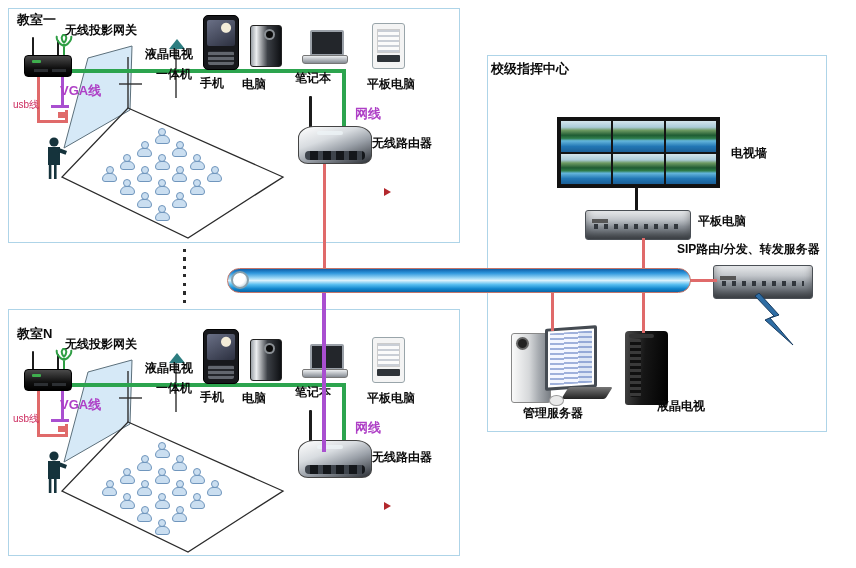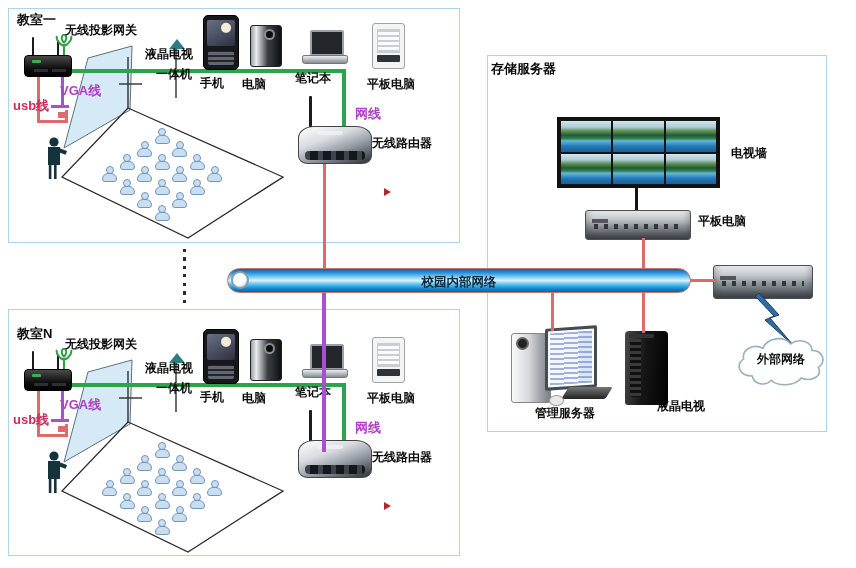--- a/index.html
+++ b/index.html
@@ -3,21 +3,21 @@
 <meta charset="utf-8">
 <style>
   html,body{margin:0;padding:0;background:#fff}
   #canvas{position:relative;width:856px;height:568px;background:#ffffff;overflow:hidden;
           font-family:"Liberation Sans","DejaVu Sans",sans-serif;}
   .box-frame{position:absolute;border:1px solid var(--box-border,#aed4e8);background:#fff;box-sizing:border-box}
   .abs{position:absolute}
   .lbl{position:absolute;font-size:12px;font-weight:600;line-height:1.15;color:#0b0b0b;white-space:nowrap}
   .lbl.title{font-size:13px;font-weight:700}
   .lbl.cable{color:var(--cable-label,#ae3fc6);font-size:13px;font-weight:700}
-  .lbl.usb{color:var(--usb-label,#cc2a5e);font-size:13px;font-weight:700}
+  .lbl.usb{color:var(--usb-label,#cc2a5e);font-size:10px;font-weight:400}
   .hline,.vline,.sq{position:absolute}
   .green{background:var(--green-line,#2ca44e)}
   .red{background:var(--red-line,#e06a6a)}
   .purple{background:var(--purple-line,#a94fd0)}
   .blackline{background:#141414}
   .red-arrow{position:absolute;width:0;height:0;border-left:7px solid #b3282d;
              border-top:4px solid transparent;border-bottom:4px solid transparent}
   .dots{position:absolute;left:183px;top:249px;width:3px;height:58px;
         background:repeating-linear-gradient(180deg,#2a2a2a 0 3px,transparent 3px 8.5px)}
   
@@ -234,58 +234,52 @@
     <span class="lbl usb" style="left:5px;top:91px">usb线</span>
     <span class="lbl" style="left:192px;top:69px">手机</span>
     <span class="lbl" style="left:234px;top:70px">电脑</span>
     <span class="lbl" style="left:287px;top:64px">笔记本</span>
     <span class="lbl" style="left:359px;top:70px">平板电脑</span>
     <span class="lbl cable" style="left:347px;top:99px">网线</span>
     <span class="lbl" style="left:364px;top:129px">无线路由器</span>
   </div>
 
   <div class="cc">
-    <span class="lbl title" style="left:4px;top:7px">存储服务器</span>
+    <span class="lbl title" style="left:4px;top:7px">校级指挥中心</span>
     <div class="tvwall" style="left:70px;top:62px;width:163px;height:71px">
       <div class="panel"></div>
         <div class="panel"></div>
       <div class="panel"></div>
         <div class="panel"></div>
       <div class="panel"></div>
         <div class="panel"></div>
     </div>
     <span class="lbl" style="left:244px;top:92px">电视墙</span>
     <div class="vline blackline" style="left:148px;top:131px;width:3px;height:24px"></div>
     <div class="rack" style="left:98px;top:155px;width:106px;height:30px"></div>
     <span class="lbl" style="left:211px;top:160px">平板电脑</span>
+    <span class="lbl" style="left:190px;top:188px">SIP路由/分发、转发服务器</span>
     <div class="rack" style="left:226px;top:210px;width:100px;height:34px"></div>
     <svg class="abs" style="left:266px;top:238px" width="48" height="56" viewBox="0 0 48 56">
       <polygon points="6,0 26,22 17,25 40,52 12,27 21,23 2,3" fill="#2e6da4" stroke="#173a5e" stroke-width="1"></polygon>
     </svg>
-    <div class="abs" style="left:246px;top:278px;width:96px;height:56px">
-      <svg width="96" height="56" viewBox="0 0 90 52" style="position:absolute;left:0;top:0">
-        <path d="M18,40 C6,40 2,30 10,24 C8,14 20,10 28,14 C32,4 48,2 54,10 C62,4 74,8 74,16 C84,16 88,26 80,32 C84,40 74,46 64,42 C58,50 42,50 36,44 C30,50 20,48 18,40 Z" fill="#fdfefe" stroke="#98b0be" stroke-width="1.5"></path>
-      </svg>
-      <span class="lbl" style="left:0;top:20px;width:96px;text-align:center;position:absolute">外部网络</span>
-    </div>
     <div class="abs" style="left:14px;top:268px;width:110px;height:84px">
       <div class="mtower" style="left:10px;top:10px;width:38px;height:68px"></div>
       <div class="monitor" style="left:44px;top:4px;width:46px;height:56px"></div>
       <div class="keyboard" style="left:64px;top:64px;width:44px;height:12px"></div>
       <div class="mouse" style="left:48px;top:72px;width:13px;height:9px"></div>
     </div>
-    <span class="lbl" style="left:48px;top:352px">管理服务器</span>
+    <span class="lbl" style="left:36px;top:352px">管理服务器</span>
     <div class="storage" style="left:138px;top:276px;width:43px;height:74px"></div>
     <span class="lbl" style="left:170px;top:345px">液晶电视</span>
   </div>
 
   <div class="dots"></div>
   <div class="vline red" style="left:323px;top:164px;width:3px;height:105px"></div>
   <div class="vline purple" style="left:322px;top:291px;width:4px;height:161px"></div>
   <div class="vline red" style="left:551px;top:291px;width:3px;height:40px"></div>
   <div class="vline red" style="left:642px;top:238px;width:3px;height:31px"></div>
   <div class="vline red" style="left:642px;top:291px;width:3px;height:42px"></div>
   <div class="hline red" style="left:689px;top:279px;width:28px;height:3px"></div>
   <div class="pipe"></div>
   <div class="pipe-cap"></div>
-  <div class="pipe-label">校园内部网络</div>
 
 </div>
 
 </body></html>

